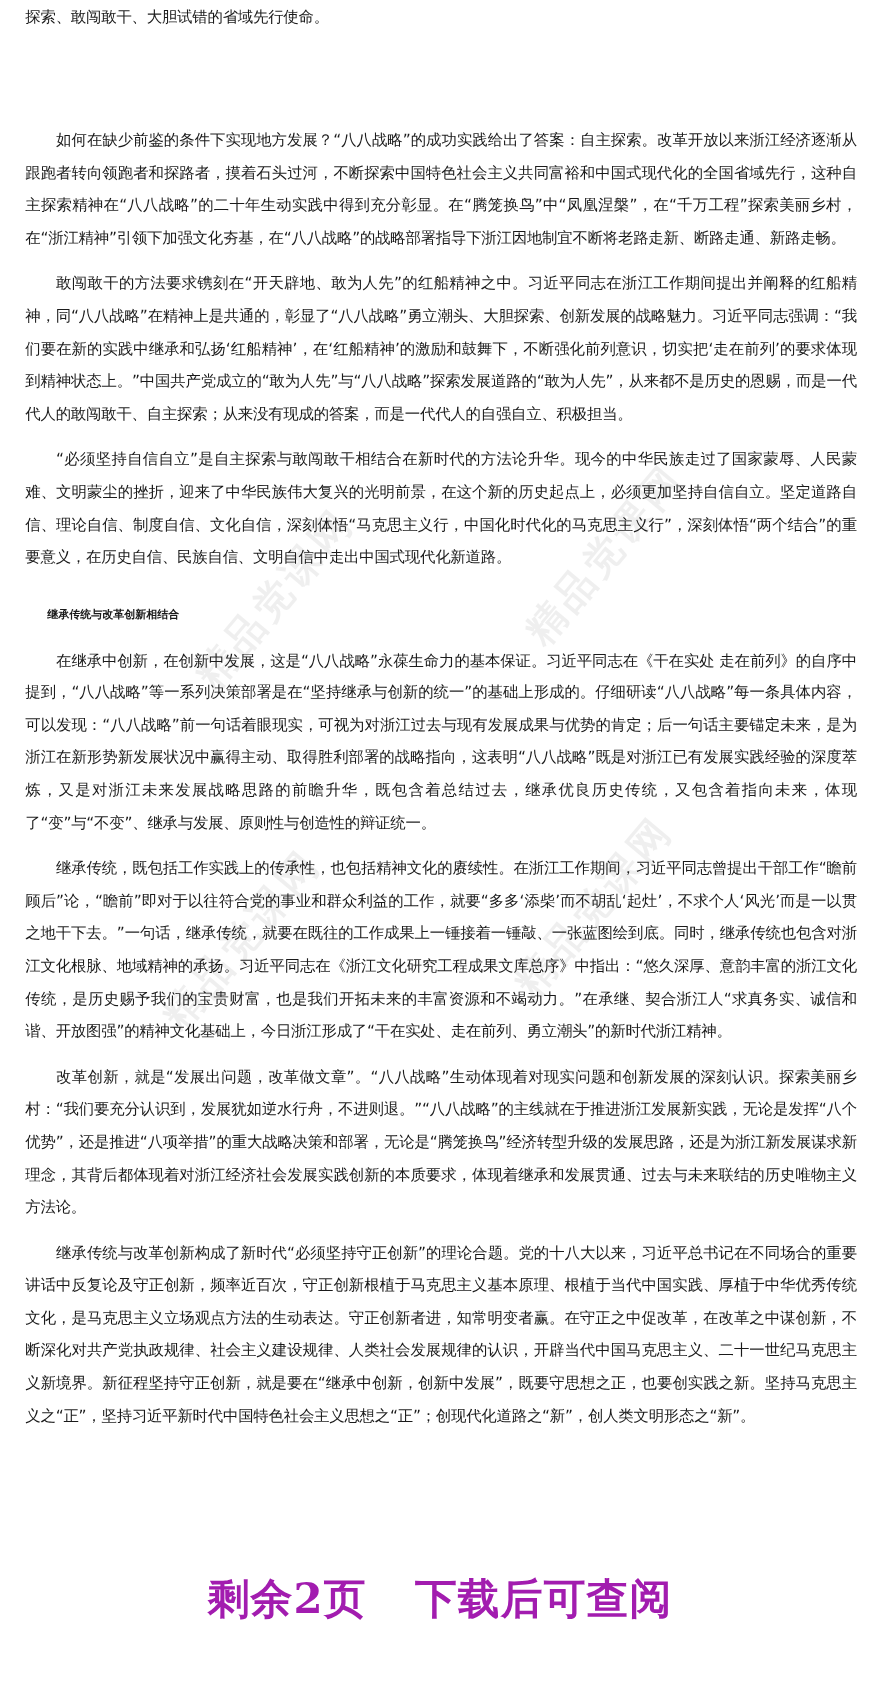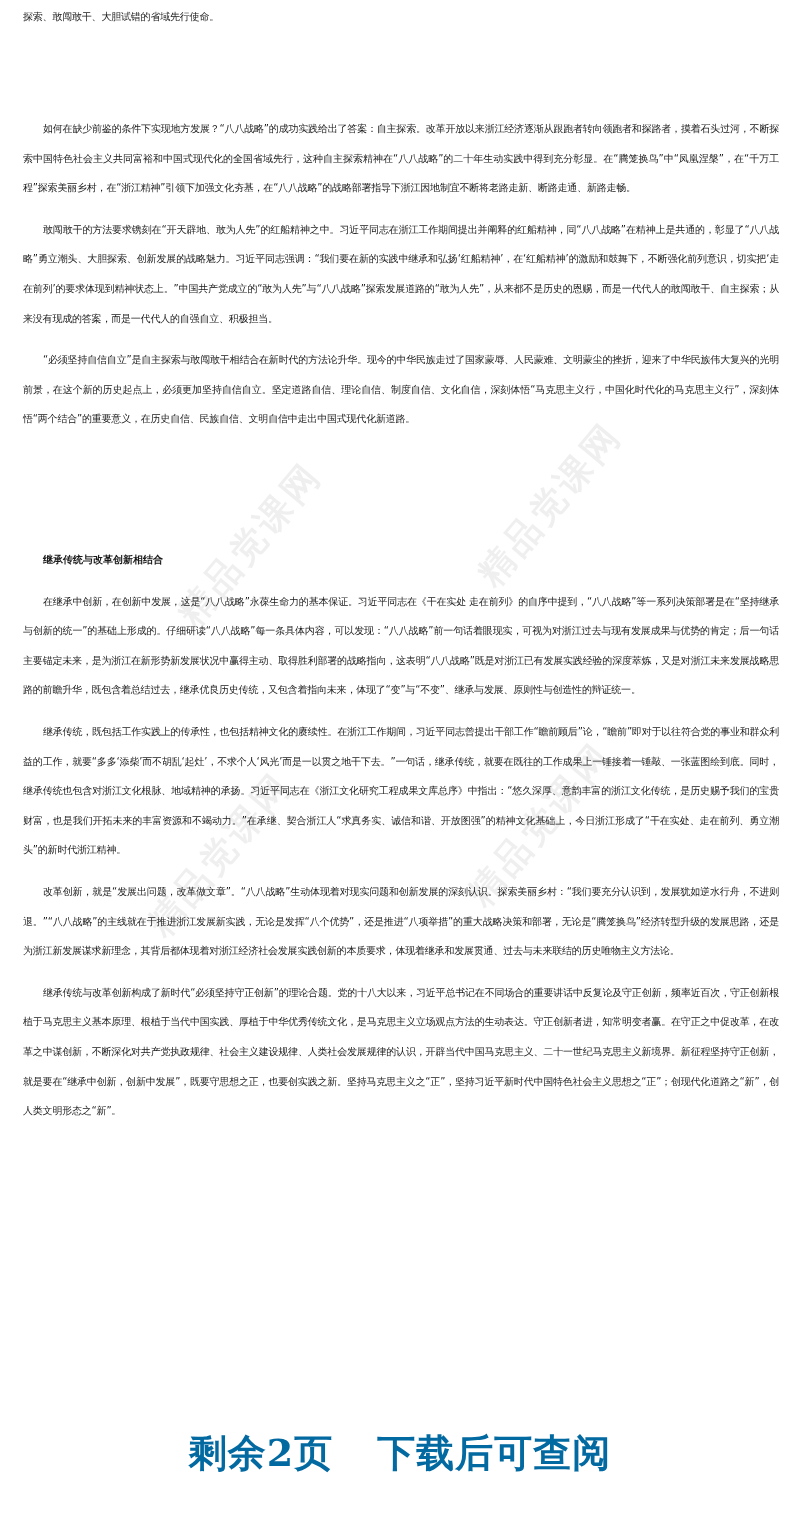--- a/index.html
+++ b/index.html
@@ -3,38 +3,38 @@
   <meta charset="utf-8">
   <style>
     html, body { margin: 0; padding: 0; background: #ffffff; }
     body {
       width: 800px; height: 1530px; position: relative; overflow: hidden;
       font-family: "DejaVu Sans", "Liberation Sans", sans-serif;
       color: #1a1a1a;
     }
     .page { position: absolute; left: 23px; top: 0; width: 756px; }
     .para {
-      margin: 0; font-size: 10px; line-height: 29.6px;
+      margin: 0; font-size: 14px; line-height: 29.6px;
       text-align: justify; text-justify: inter-ideograph;
       letter-spacing: -0.2px; position: relative; z-index: 2;
     }
     .indent { text-indent: 2em; }
     .p0 { position: absolute; top: 2px; }
     .heading {
       margin: 0; font-size: 10px; line-height: 29.6px; font-weight: bold;
       text-indent: 2em; position: relative; z-index: 2;
     }
     .watermark {
       position: absolute; z-index: 1; color: #000; opacity: 0.06;
       font-size: 36px; font-weight: bold; transform: rotate(-50deg);
       white-space: nowrap; letter-spacing: 4px; pointer-events: none;
     }
     .footer-cta {
       position: absolute; left: 0; width: 800px; top: 1428px;
-      text-align: center; font-size: 38px; font-weight: bold; color: #0369a1;
+      text-align: center; font-size: 38px; font-weight: bold; color: #a21caf;
       font-family: "DejaVu Serif", "Liberation Serif", serif;
       letter-spacing: 1px;
     }
     .footer-cta span { display: inline-block; }
     .footer-cta .gap { width: 44px; }
   </style>
 </head>
 <body>
 
 <div class="watermark" style="left:150px; top:520px;">精品党课网</div>

